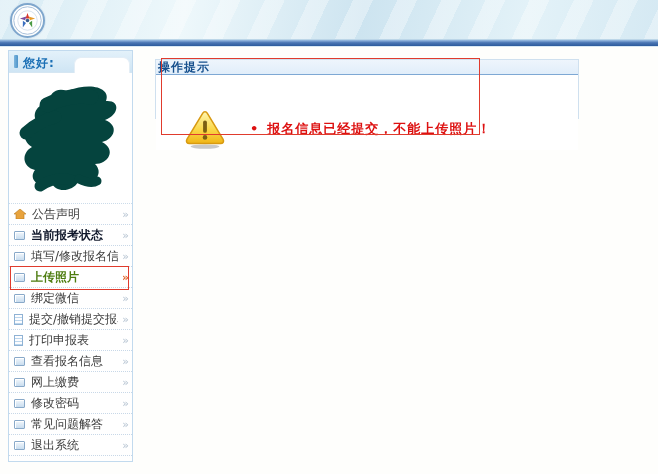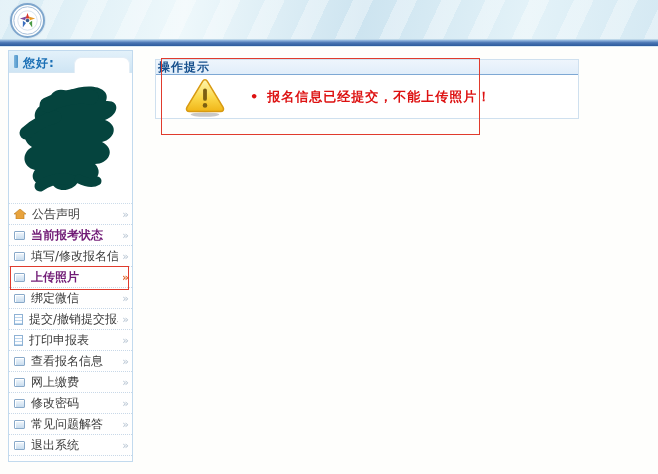--- a/index.html
+++ b/index.html
@@ -70,22 +70,22 @@
   .menu { list-style:none; border-top:1px dotted #ccdcea; }
   .menu-item {
     position:relative; height:21px; line-height:20px;
     border-bottom:1px dotted #c8d8e8;
     padding:0 14px 0 5px;
     font-size:12px; color:#3c3c3c;
     display:flex; align-items:center; gap:6px;
     cursor:pointer; white-space:nowrap;
   }
   .menu-item .lbl { overflow:hidden; }
-  .menu-item.bold-blue .lbl { font-weight:bold; color:#701a75;font-family:Liberation Serif, serif; }
-  .menu-item.bold .lbl { font-weight:bold; color:#701a75; }
+  .menu-item.bold-blue .lbl { font-weight:bold; color:#0f172a;font-family:Liberation Serif, serif; }
+  .menu-item.bold .lbl { font-weight:bold; color:#4d7c0f; }
   .chev {
     position:absolute; right:3px; top:0; line-height:21px;
     font-size:11px; color:#b5c3d1;
   }
   .menu-item.bold .chev { color:#e0662e; font-weight:bold; }
 
   .ic { display:inline-block; flex:0 0 auto; }
   .ic-card {
     width:11px; height:9px;
     background:linear-gradient(180deg,#f2f7fc,#c9ddef);
@@ -103,21 +103,21 @@
   .panel {
     position:absolute; left:155px; top:59px; width:424px; height:60px;
     background:#fff; border:1px solid #cfe0ef;
   }
   .panel-head {
     height:15px; background:linear-gradient(180deg,#eef5fc,#e1eefa);
     border-bottom:1px solid #7ea8d4;
     font-size:12px; font-weight:bold; color:#17508d;
     line-height:14px; padding-left:2px; letter-spacing:1px;
   }
-  .panel-body { position:relative; height:43px; background:#fff; }
+  .panel-body { position:relative; height:43px; background:#fff;margin-top:32px; }
   .warn-icon { position:absolute; left:26px; top:2px; width:46px; height:40px; }
   .warn-icon svg { display:block; width:46px; height:40px; }
   .alert-line {
     position:absolute; left:94px; top:13px;
     font-size:13px; font-weight:bold; color:#dd1111; letter-spacing:1px;
     white-space:nowrap;
   }
   .alert-line .bullet { margin-right:8px; }
 
   

